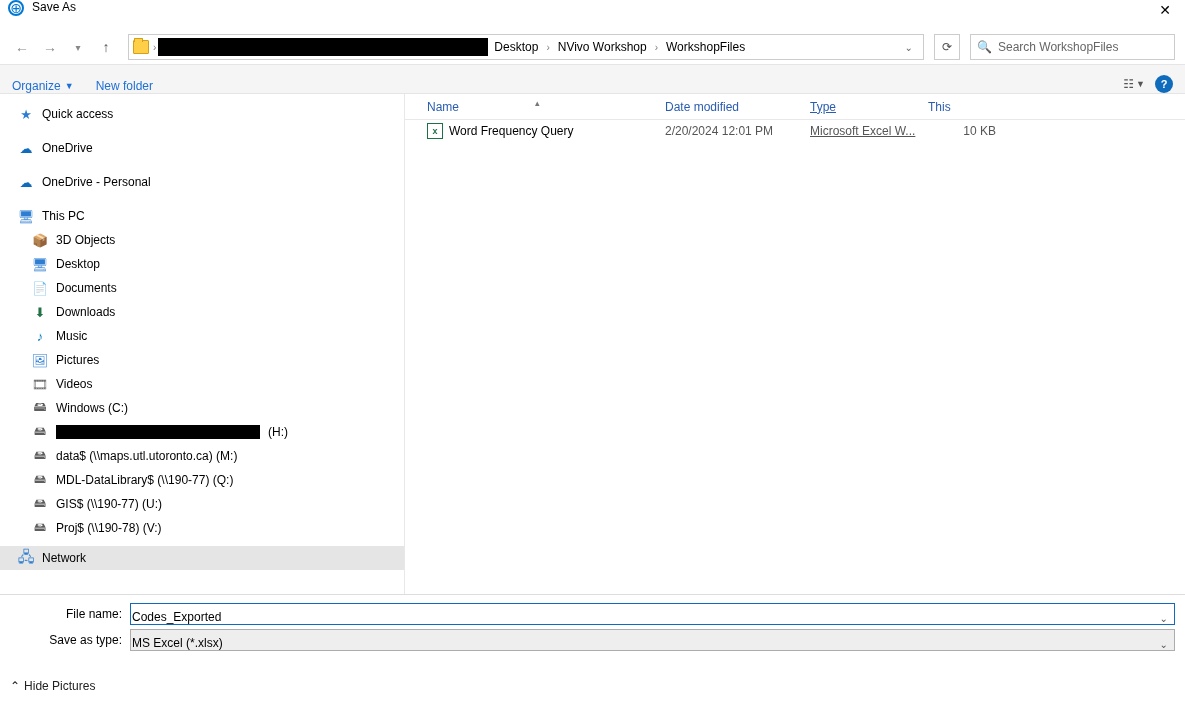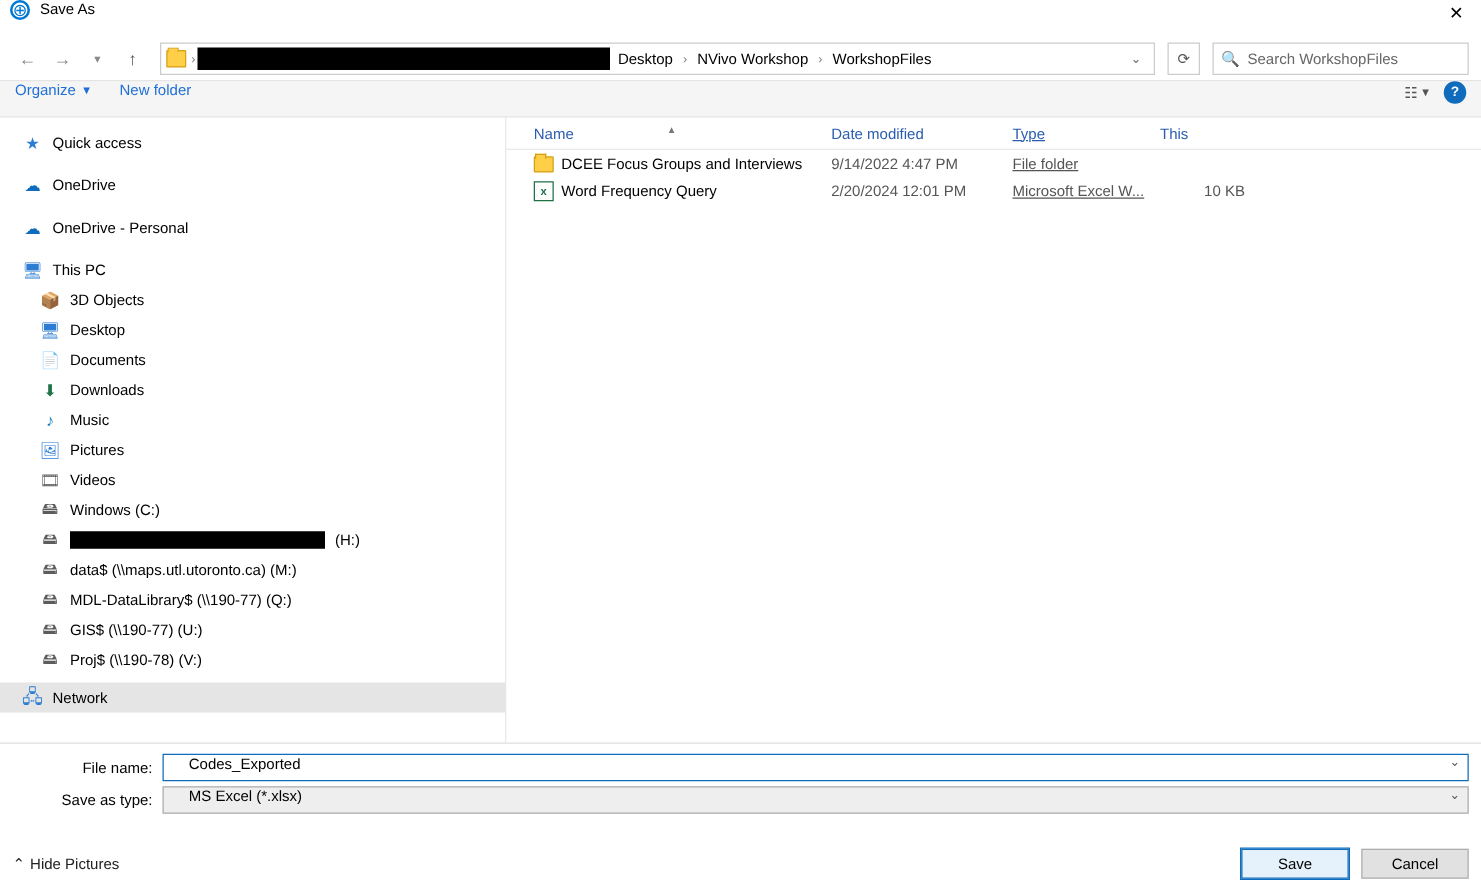--- a/index.html
+++ b/index.html
@@ -18,21 +18,21 @@
   .folder-chip { width: 16px; height: 14px; background: #ffcf48; border: 1px solid #d4a017; border-radius: 1px; margin-right: 2px; position: relative; }
   .folder-chip::before { content:""; position:absolute; top:-3px; left:0; width:7px; height:3px; background:#ffcf48; border:1px solid #d4a017; border-bottom:none; border-radius:1px 1px 0 0; }
   .chev { color: #808080; font-size: 10px; padding: 0 2px; }
   .redacted { height: 18px; background: #000; width: 330px; }
   .crumb { padding: 2px 6px; white-space: nowrap; }
   .addr-drop { margin-left: auto; color: #666; font-size: 10px; padding: 0 6px; }
   .refresh { width: 26px; height: 26px; border: 1px solid #ccc; display: flex; align-items: center; justify-content: center; color: #555; }
   .searchbox { width: 205px; height: 26px; border: 1px solid #ccc; display: flex; align-items: center; padding: 0 6px; color: #666; margin-left: 6px; }
   .searchbox span.icon { margin-right: 6px; }
 
-  .toolbar { display: flex; align-items: flex-start; height: 30px; background: #f5f5f5; border-top: 1px solid #e5e5e5; border-bottom: 1px solid #e5e5e5; padding: 0 12px; gap: 22px; }
+  .toolbar { display: flex; align-items: flex-end; height: 30px; background: #f5f5f5; border-top: 1px solid #e5e5e5; border-bottom: 1px solid #e5e5e5; padding: 0 12px; gap: 22px; }
   .tool-item { color: #1e6fd6; font-size: 12px; display: flex; align-items: center; gap: 4px; }
   .tool-right { margin-left: auto; display: flex; align-items: center; gap: 10px; }
   .view-btn { color: #555; font-size: 12px; display: flex; align-items: center; gap: 2px; }
   .help-btn { width: 18px; height: 18px; border-radius: 50%; background: #0f6cbd; color: #fff; display: flex; align-items: center; justify-content: center; font-size: 11px; font-weight: bold; }
 
   .mainpane { display: flex; height: 500px; }
   .tree { width: 405px; border-right: 1px solid #e8e8e8; overflow-y: auto; padding-top: 8px; }
   .tree-item { display: flex; align-items: center; height: 24px; padding-left: 18px; gap: 8px; white-space: nowrap; }
   .tree-item.sub { padding-left: 32px; }
   .tree-item.sel { background: #e5e5e5; }
@@ -61,21 +61,21 @@
   .row .col-name { display: flex; align-items: center; gap: 6px; color: #000; }
   .row .col-date, .row .col-type, .row .col-size { color: #555; }
   .col-size { text-align: right; padding-right: 12px; }
   .f-folder { width: 16px; height: 13px; background: #ffcf48; border: 1px solid #d4a017; border-radius: 1px; position: relative; }
   .f-folder::before { content:""; position:absolute; top:-3px; left:0; width:7px; height:3px; background:#ffcf48; border:1px solid #d4a017; border-bottom:none; }
   .f-excel { width: 16px; height: 16px; background: #fff; border: 1px solid #1e7145; display: flex; align-items: center; justify-content: center; color: #1e7145; font-size: 9px; font-weight: bold; }
 
   .footer { border-top: 1px solid #ddd; padding: 8px 10px 10px; background: #fff; }
   .form-row { display: flex; align-items: center; margin-bottom: 4px; }
   .form-label { width: 120px; text-align: right; padding-right: 8px; font-size: 12px; }
-  .combo { flex: 1; border: 1px solid #0f6cbd; height: 22px; display: flex; align-items: flex-start; padding: 0 20px; font-size: 12px; position: relative; background: #fff; }
+  .combo { flex: 1; border: 1px solid #0f6cbd; height: 22px; display: flex; align-items: flex-end; padding: 0 1px; font-size: 12px; position: relative; background: #fff; }
   .combo.gray { border-color: #adadad; background: #eee; }
   .combo .drop { position: absolute; right: 6px; color: #555; font-size: 10px; }
   .filename-input { flex:1; border:none; outline:none; background:transparent; font-size:12px; }
   .bottom-row { display: flex; align-items: center; margin-top: 28px; }
   .hide-folders { display: flex; align-items: center; gap: 4px; font-size: 12px; color: #222; }
   .btns { margin-left: auto; display: flex; gap: 10px; }
   .btn { width: 86px; height: 24px; border: 1px solid #adadad; background: #e1e1e1; font-size: 12px; display: flex; align-items: center; justify-content: center; }
   .btn.primary { border: 1px solid #0f6cbd; background: #e5f1fb; outline: 1px solid #0f6cbd; }
 </style>
 </head>
@@ -206,29 +206,20 @@
   <div class="filelist">
     <div class="headers">
       <div class="col-name"><span class="sort">▴</span><span>Name</span></div>
       <div class="col-date">Date modified</div>
       <div class="col-type">Type</div>
       <div class="col-size" style="text-align:left;">This</div>
     </div>
     <div id="file-rows">
         <div class="row">
           <div class="col-name">
-            <span class="f-folder"></span>
-            <span>DCEE Focus Groups and Interviews</span>
-          </div>
-          <div class="col-date">9/14/2022 4:47 PM</div>
-          <div class="col-type">File folder</div>
-          <div class="col-size"></div>
-        </div>
-        <div class="row">
-          <div class="col-name">
             <span class="f-excel">x</span>
             <span>Word Frequency Query</span>
           </div>
           <div class="col-date">2/20/2024 12:01 PM</div>
           <div class="col-type">Microsoft Excel W...</div>
           <div class="col-size">10 KB</div>
         </div>
       </div>
   </div>
 </div>
@@ -246,18 +237,14 @@
     <div class="combo gray">
       <span>MS Excel (*.xlsx)</span>
       <span class="drop">⌄</span>
     </div>
   </div>
   <div class="bottom-row">
     <div class="hide-folders">
       <span>⌃</span>
       <span>Hide Pictures</span>
     </div>
-    <div class="btns">
-      <div class="btn primary">Save</div>
-      <div class="btn">Cancel</div>
-    </div>
   </div>
 </div>
 
 </body></html>

